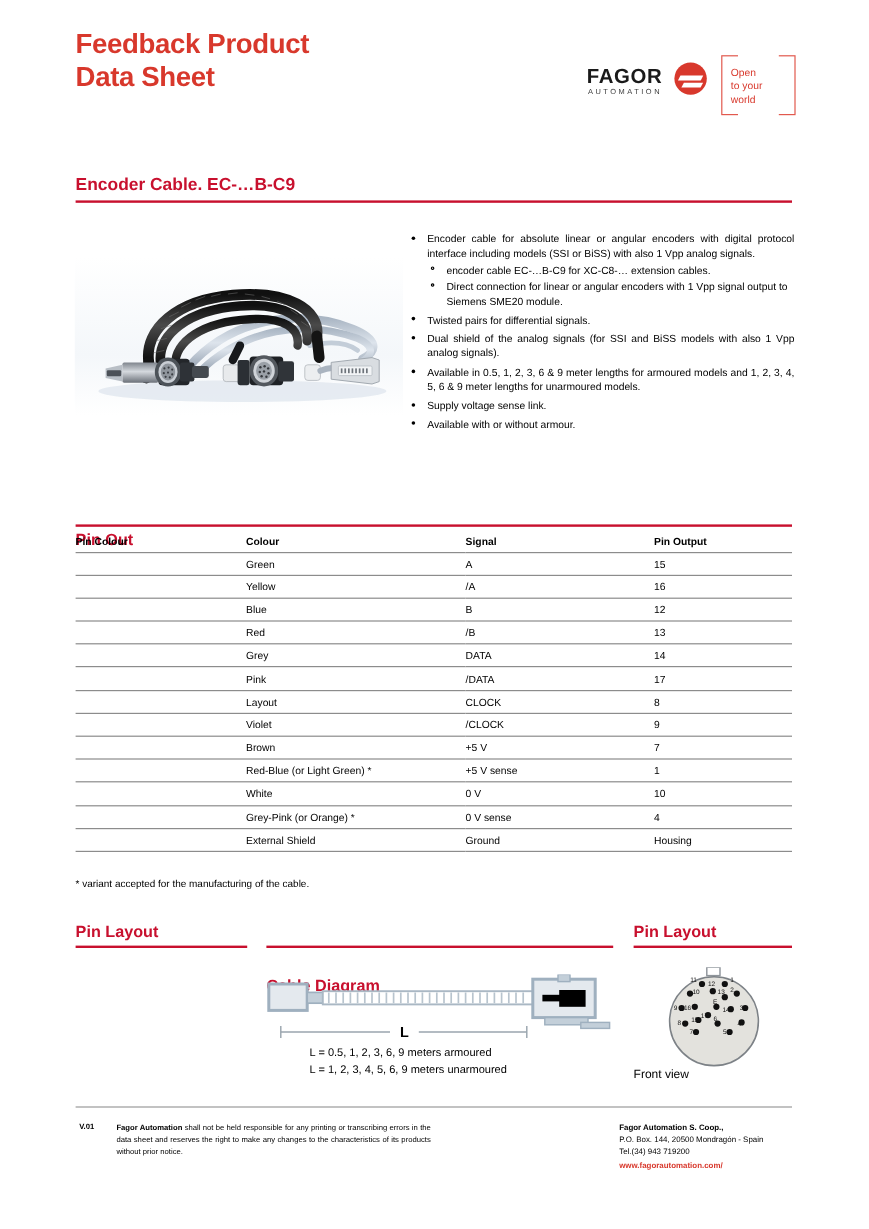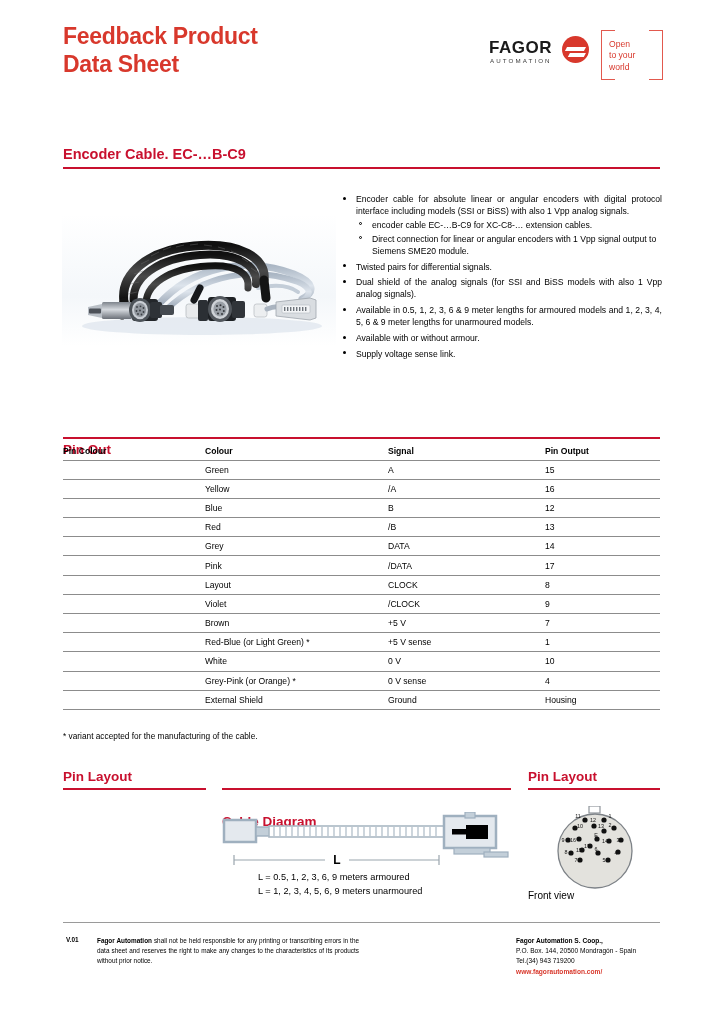--- a/index.html
+++ b/index.html
@@ -27,21 +27,21 @@
     position: absolute;
     left: 63px; top: 22px;
     font-size: 23px;
     font-weight: bold;
     line-height: 1.22;
     color: #d8382c;
     letter-spacing: -0.3px;
   }
   .logo-block {
     position: absolute;
-    left: 489px; top: 30px;
+    left: 489px; top: 46px;
     width: 175px; height: 52px;
   }
   .logo-fagor {
     position: absolute;
     left: 0; top: 8px;
     font-size: 17px;
     font-weight: bold;
     letter-spacing: 0.5px;
     color: #1a1a1a;
   }
@@ -438,25 +438,25 @@
       <li class="lvl1">
         <span class="bullet"></span>
         <span>Dual shield of the analog signals (for SSI and BiSS models with also 1 Vpp analog signals).</span>
       </li>
       <li class="lvl1">
         <span class="bullet"></span>
         <span>Available in 0.5, 1, 2, 3, 6 &amp; 9 meter lengths for armoured models and 1, 2, 3, 4, 5, 6 &amp; 9 meter lengths for unarmoured models.</span>
       </li>
       <li class="lvl1">
         <span class="bullet"></span>
-        <span>Available with or without armour.</span>
+        <span>Supply voltage sense link.</span>
       </li>
       <li class="lvl1">
         <span class="bullet"></span>
-        <span>Supply voltage sense link.</span>
+        <span>Available with or without armour.</span>
       </li>
     </ul>
   </div>
 
   <div class="sec-title" id="title-pinout">Pin Out</div>
   <div class="sec-rule" id="rule-pinout"></div>
 
   <table class="pintable">
     <thead>
       <tr>

